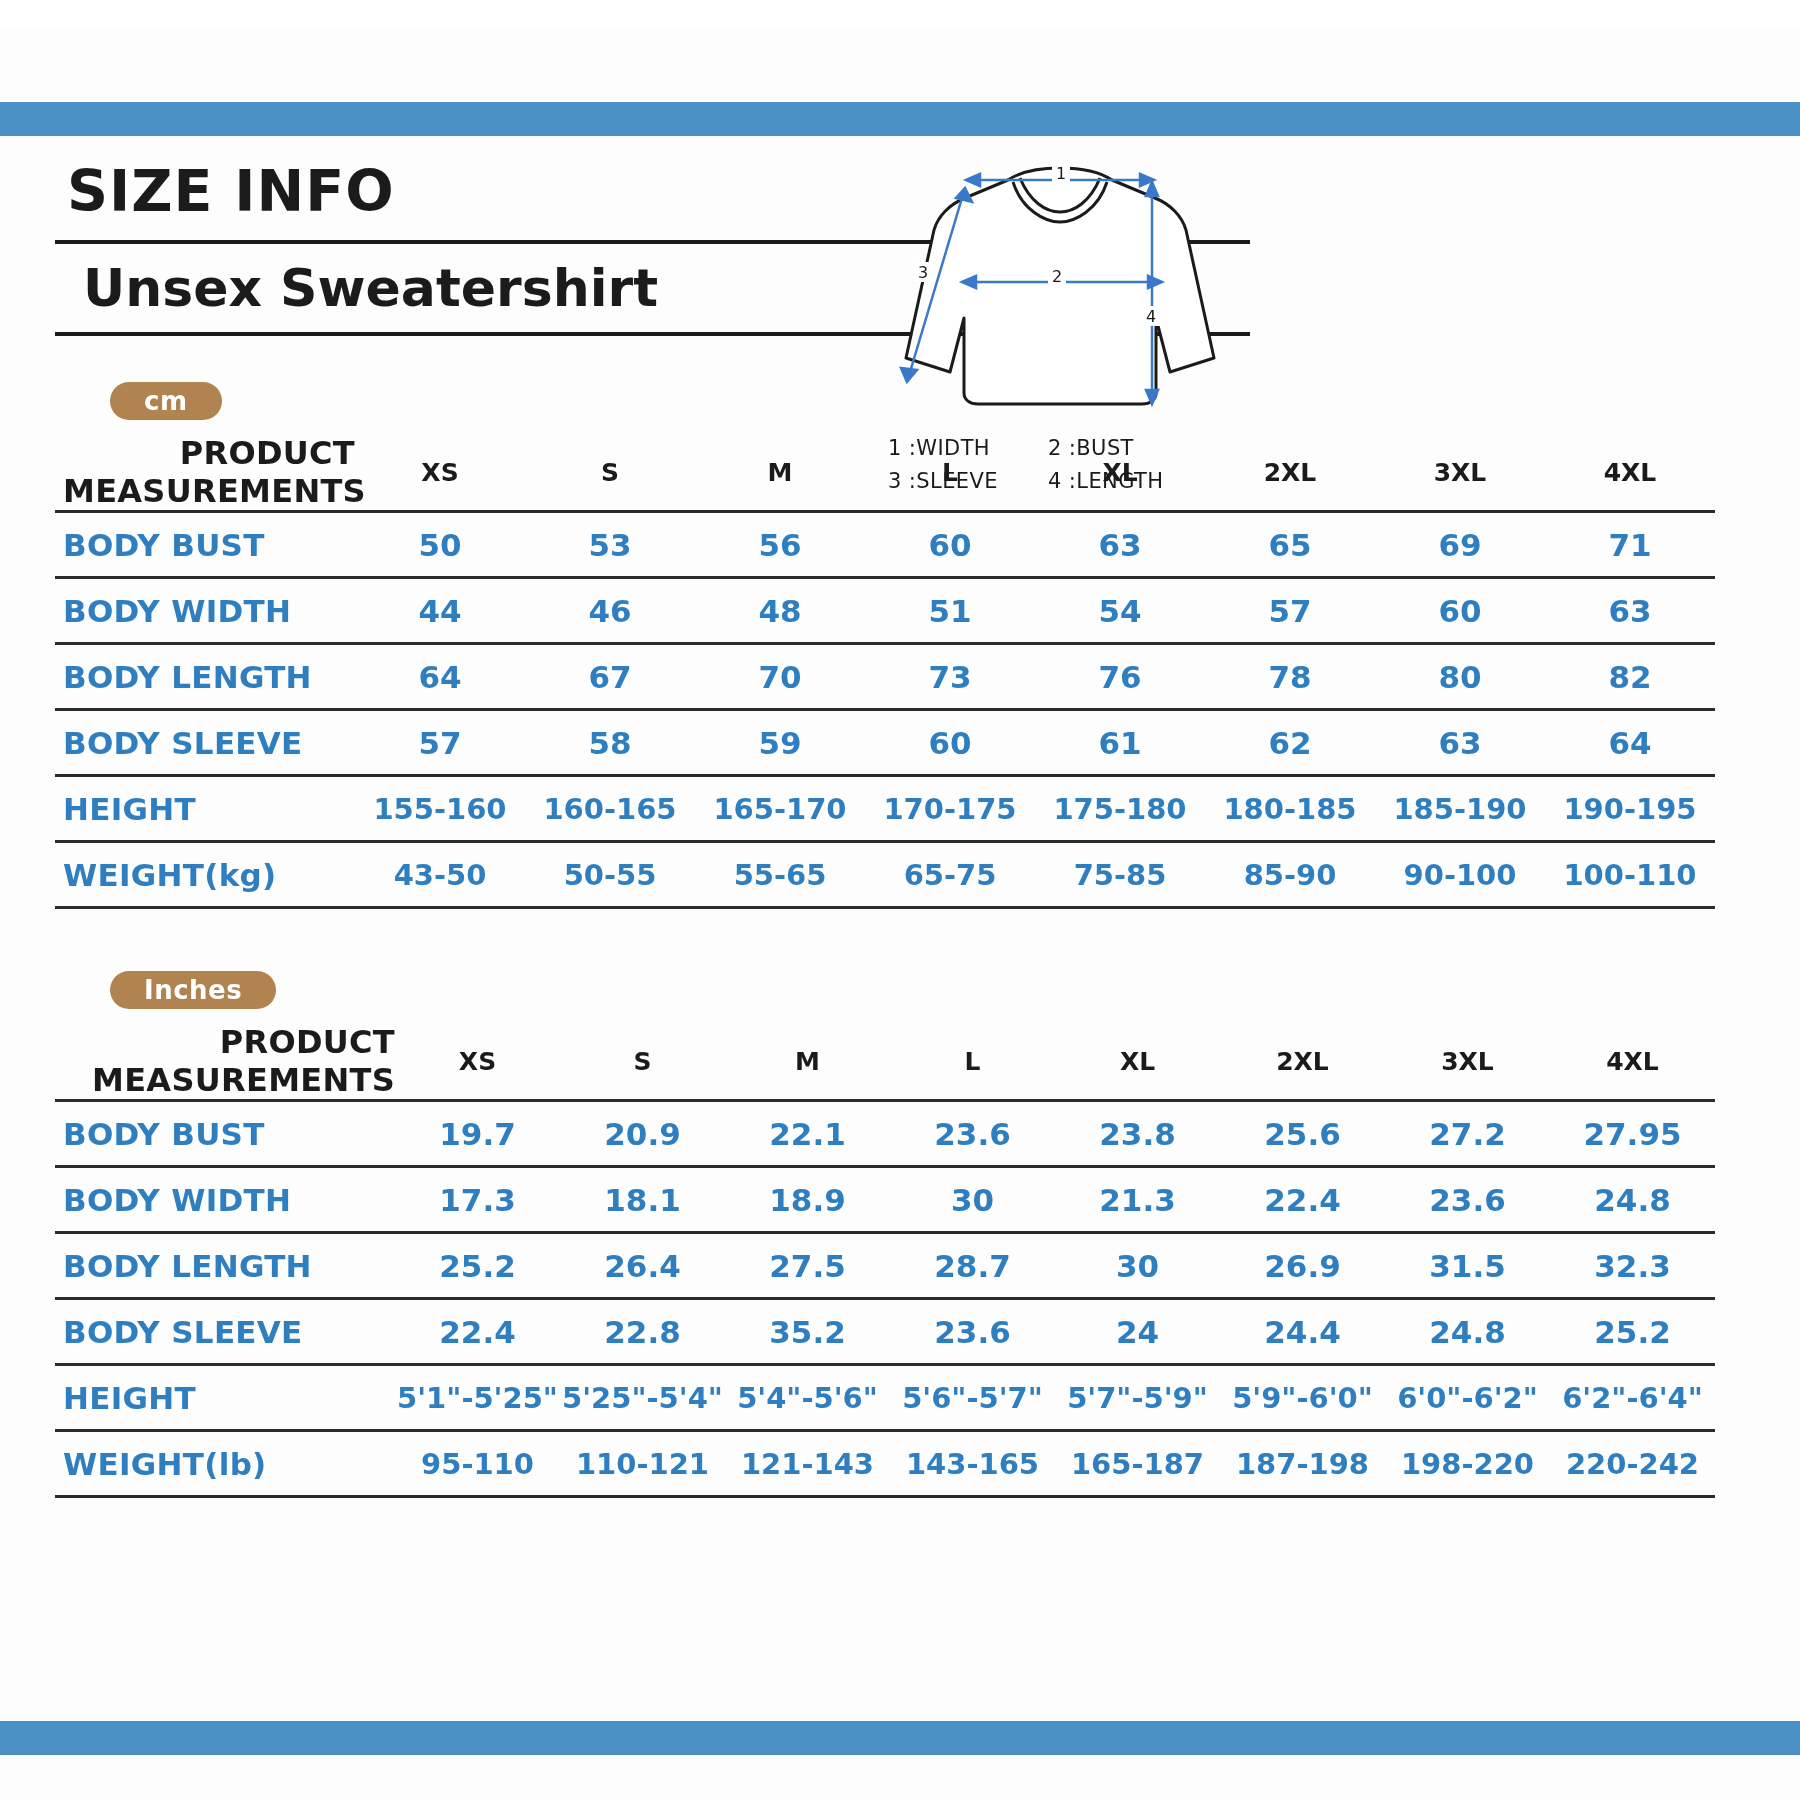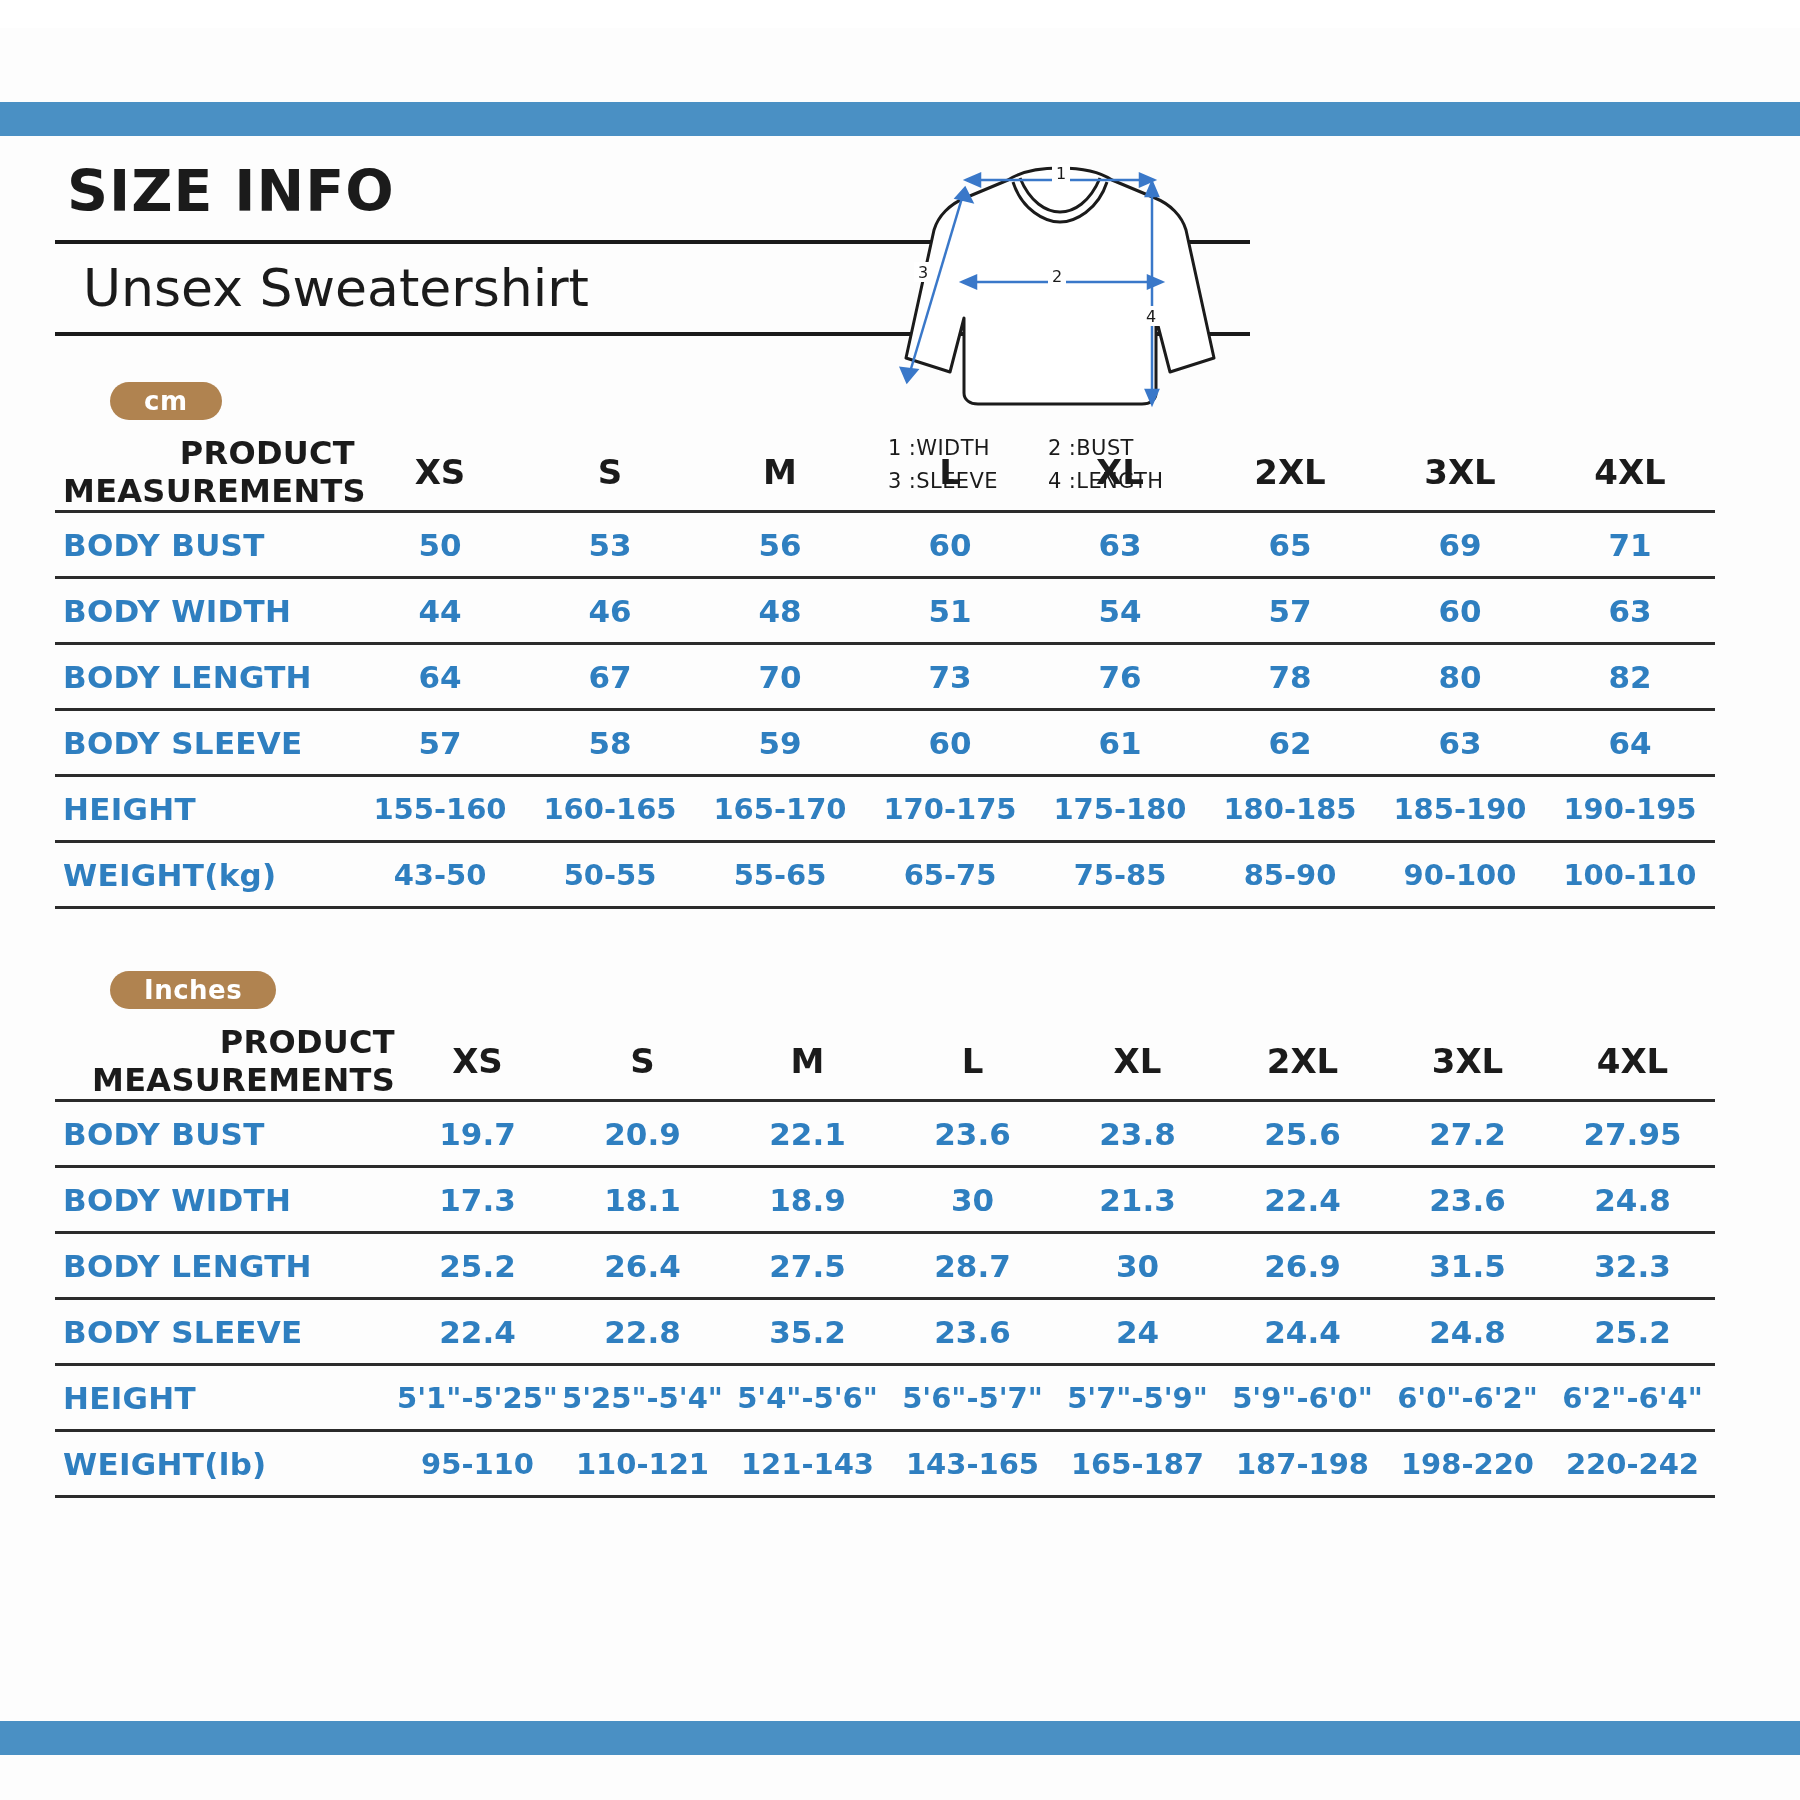--- a/index.html
+++ b/index.html
@@ -51,21 +51,21 @@
     color: #1b1b1b;
     margin: 0 0 16px 12px;
   }
   .rule {
     height: 4px;
     background: #1b1b1b;
     width: 1195px;
   }
   .title-sub {
     font-family: "DejaVu Sans", sans-serif;
-    font-weight: normal;
+    font-weight: bold;
     font-size: 52px;
     color: #1b1b1b;
     margin: 14px 0 14px 28px;
   }
 
   
   .diagram {
     position: absolute;
     right: 0;
     top: 0;
@@ -108,21 +108,21 @@
   table.size th, table.size td {
     border-bottom: 3px solid #2b2b2b;
     padding: 0;
     height: 63px;
     text-align: center;
     vertical-align: middle;
   }
   table.size thead th {
     font-family: "DejaVu Sans", sans-serif;
     font-weight: bold;
-    font-size: 34px;
+    font-size: 25px;
     color: #1b1b1b;
   }
   table.size thead th.rowhead {
     text-align: right;
     padding-left: 8px;
     font-size: 32px;
     letter-spacing: .3px;
   }
   table.size tbody th.rowhead {
     text-align: left;

